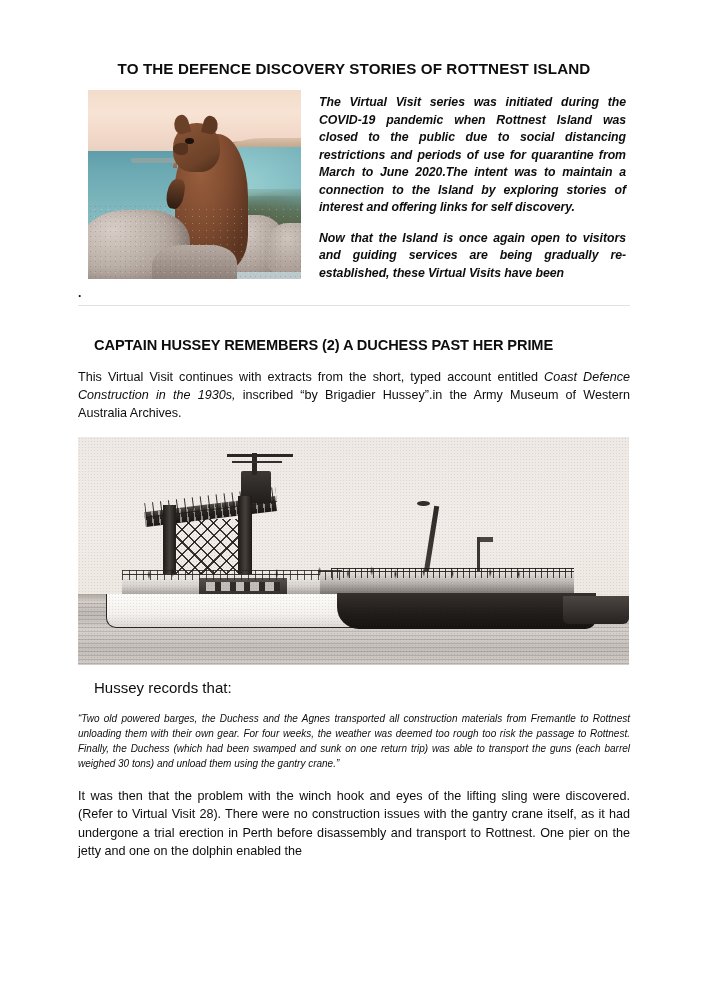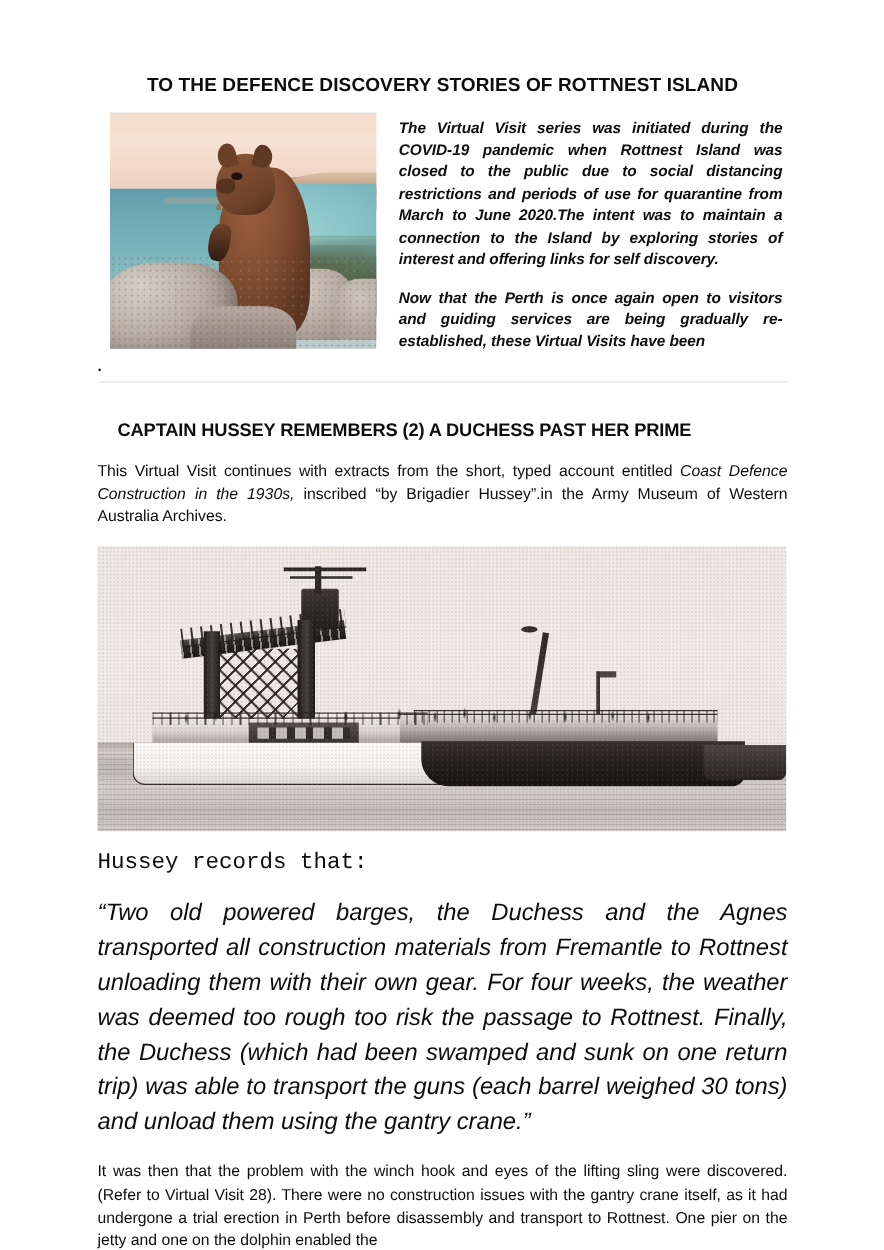--- a/index.html
+++ b/index.html
@@ -240,32 +240,31 @@
   .body-para {
     font-size: 12.6px;
     line-height: 1.45;
     text-align: justify;
     margin: 13px 0 0 0;
   }
   .body-para.lead { margin-top: 14px; }
   .body-para em { font-style: italic; }
 
   .quote-para {
-    font-size: 19px;
+    font-size: 10px;
     font-style: italic;
     line-height: 1.47;
     text-align: justify;
     margin: 14px 0 16px 0;
   }
 
   .plain-line {
-    font-size: 18px;
+    font-size: 15px;
     line-height: 1.45;
-    margin: 12px 0 0 0;
-    font-family: Liberation Mono, monospace;
+    margin: 12px 0 0 16px;
   }
 
   
   .photo-barge {
     width: 551px;
     height: 228px;
     margin: 14px 0 0 0;
     position: relative;
     overflow: hidden;
     background: #f1ece8;
@@ -460,21 +459,21 @@
         <div class="pq-layer pq-ear-r"></div>
         <div class="pq-layer pq-snout"></div>
         <div class="pq-layer pq-eye"></div>
         <div class="pq-layer pq-paw"></div>
         <div class="pq-layer pq-rock-a"></div>
         <div class="pq-layer pq-rock-d"></div>
         <div class="pq-layer pq-speck"></div>
       </div>
 
       <p class="intro-para">The Virtual Visit series was initiated during the COVID-19 pandemic when Rottnest Island was closed to the public due to social distancing restrictions and periods of use for quarantine from March to June 2020.The intent was to maintain a connection to the Island by exploring stories of interest and offering links for self discovery.</p>
-      <p class="intro-para">Now that the Perth is once again open to visitors and guiding services are being gradually re-established, these Virtual Visits have been</p>
+      <p class="intro-para">Now that the Island is once again open to visitors and guiding services are being gradually re-established, these Virtual Visits have been</p>
       <p class="intro-dot">.</p>
     </div>
 
     <hr class="rule">
 
     <h3 class="section-heading">CAPTAIN HUSSEY REMEMBERS (2) A DUCHESS PAST HER PRIME</h3>
 
     <p class="body-para lead"><span>This Virtual Visit continues with extracts from the short, typed account entitled </span><em>Coast Defence Construction in the 1930s,</em><span> inscribed “by Brigadier Hussey”.in the Army Museum of Western Australia Archives.</span></p>
 
     <div class="photo-barge">

